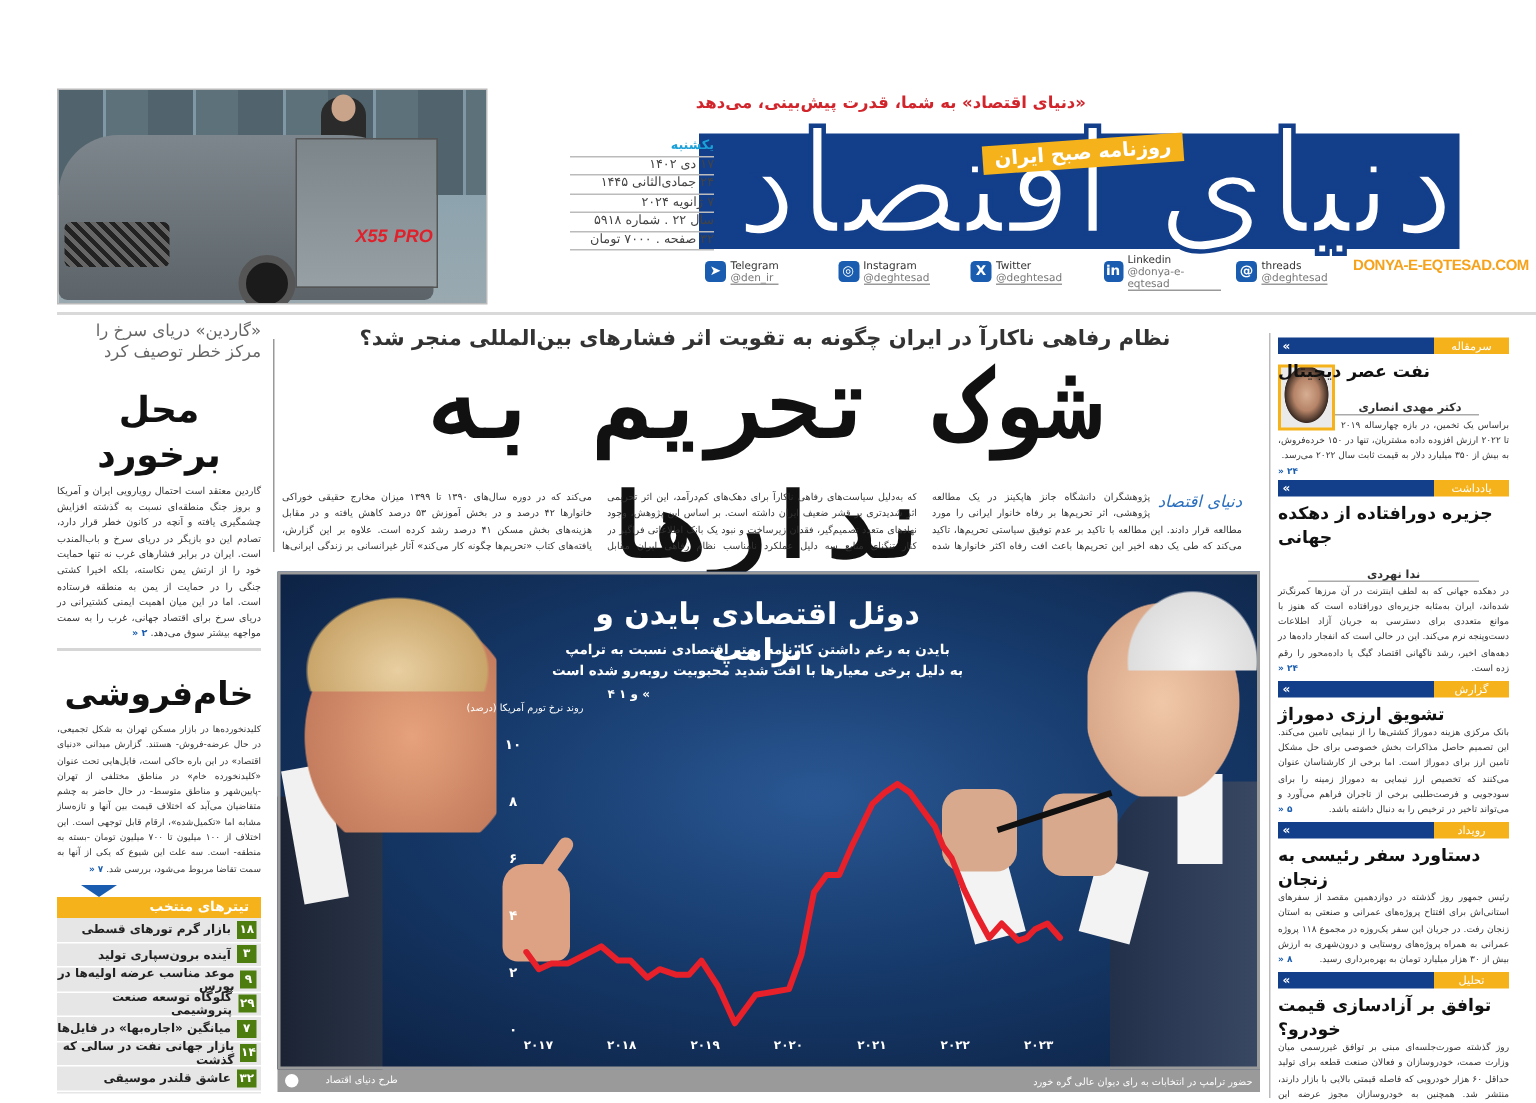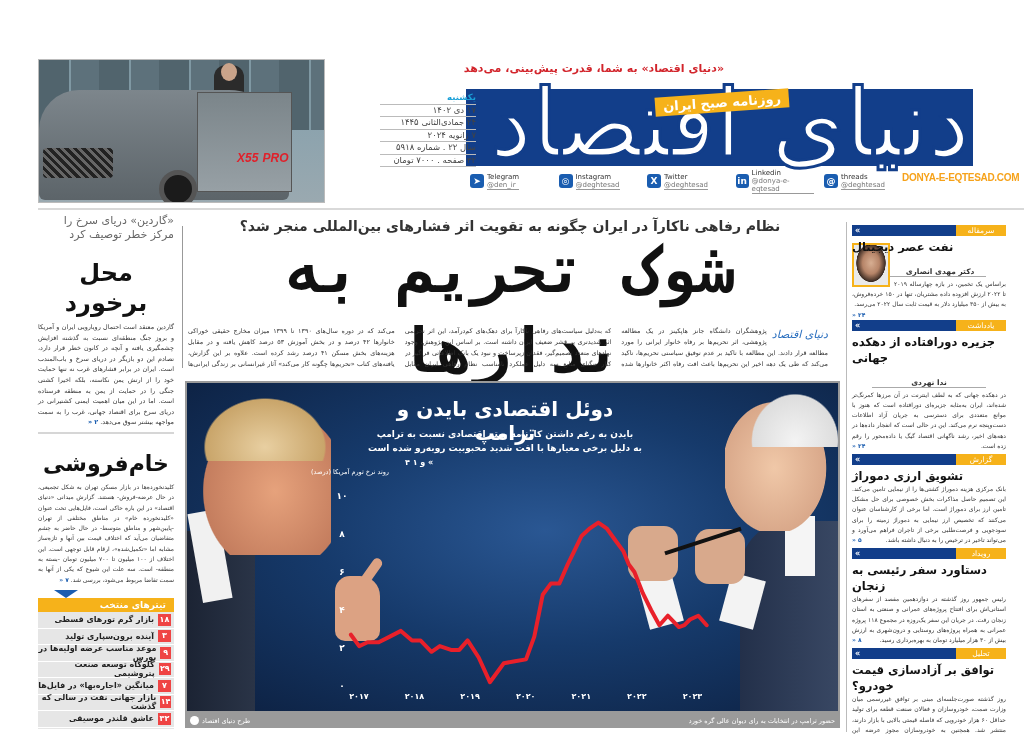--- a/index.html
+++ b/index.html
@@ -58,33 +58,33 @@
 .biden-fist2{position:absolute;left:510px;top:148px;width:50px;height:55px;background:#d8a98c;border-radius:14px}
 .cuff1{position:absolute;left:458px;top:195px;width:35px;height:50px;background:#f3f3f3;transform:rotate(-15deg)}
 .cuff2{position:absolute;left:540px;top:195px;width:35px;height:50px;background:#f3f3f3;transform:rotate(15deg)}
 .pen{position:absolute;left:478px;top:158px;width:80px;height:4px;background:#111;transform:rotate(-18deg)}
 .img-title{position:absolute;left:185px;top:16px;width:270px;text-align:center;color:#fff;font-size:20px;font-weight:bold;direction:rtl}
 .img-sub{position:absolute;left:170px;top:46px;width:300px;text-align:center;color:#fff;font-size:9px;line-height:14px;font-weight:bold;direction:rtl}
 .img-ref{position:absolute;left:220px;top:77px;color:#fff;font-size:8px;font-weight:bold}
 .chart-svg{position:absolute;left:0;top:0}
 .caption-bar{position:absolute;left:185px;top:713px;width:655px;height:15px;background:#9a9a9a;display:flex;justify-content:space-between;align-items:center;padding:0 5px;direction:rtl}
 .caption-bar span{font-size:6.5px;color:#fff}
-.caption-bar .credit{display:flex;align-items:center;gap:3px;direction:rtl}
+.caption-bar .credit{display:flex;align-items:flex-start;gap:18px;direction:rtl}
 .caption-bar .logo-dot{width:9px;height:9px;border-radius:50%;background:#fff;display:inline-block}
 
 .leftcol{position:absolute;left:38px;top:214px;width:136px}
 .l-kicker{font-size:11px;color:#666;text-align:right;line-height:14px;direction:rtl}
 .l-head{font-size:24px;font-weight:900;text-align:center;line-height:30px;color:#111;direction:rtl;margin-top:16px}
 .l-body{font-size:6.4px;line-height:10.6px;color:#333;text-align:justify;direction:rtl;margin-top:4px}
 .sep{height:2px;background:#d6d6d6;margin:4px 0}
 .tit-box{position:absolute;left:38px;top:598px;width:136px;height:131px;background:#e6e6e6}
 .tit-head{height:14px;background:#f6b21a;color:#fff;font-size:9px;font-weight:bold;text-align:right;padding-right:8px;line-height:14px;direction:rtl;position:relative}
 .tit-head:before{content:"";position:absolute;left:16px;top:-8px;width:0;height:0;border-left:12px solid transparent;border-right:12px solid transparent;border-top:8px solid #1a5db0}
 .tit-row{display:flex;flex-direction:row-reverse;align-items:center;height:16.5px;border-bottom:1px solid #fff;padding-right:3px;gap:4px}
-.tit-row .num{width:13px;height:12px;background:#ef4444;color:#fff;font-size:8px;font-weight:bold;text-align:center;line-height:12px}
+.tit-row .num{width:13px;height:12px;background:#4d7c0f;color:#fff;font-size:8px;font-weight:bold;text-align:center;line-height:12px}
 .tit-row .txt{font-size:8px;font-weight:bold;color:#222;direction:rtl}
 
 .rightcol{position:absolute;left:852px;top:222px;width:154px}
 .sec-bar{display:flex;height:11px;margin:3px 0}
 .sec-bar .blue{flex:1;background:#123e8a;color:#fff;font-size:8px;font-weight:bold;line-height:11px;padding-left:3px}
 .sec-bar .yel{width:50px;background:#f6b21a;color:#fff;font-size:7.5px;text-align:center;line-height:11px;direction:rtl}
 .r-head{font-size:11.5px;font-weight:bold;text-align:left;color:#111;direction:rtl;line-height:16px}
 .r-author{font-size:7.5px;font-weight:bold;color:#333;text-align:center;direction:rtl;border-bottom:1px solid #aaa;margin:12px 20px 2px}
 .r-body{font-size:6px;line-height:10.2px;color:#333;text-align:justify;direction:rtl}
 .portrait{float:left;width:38px;height:44px;background:#f6b21a;padding:2px;margin-right:4px;margin-top:-12px}

